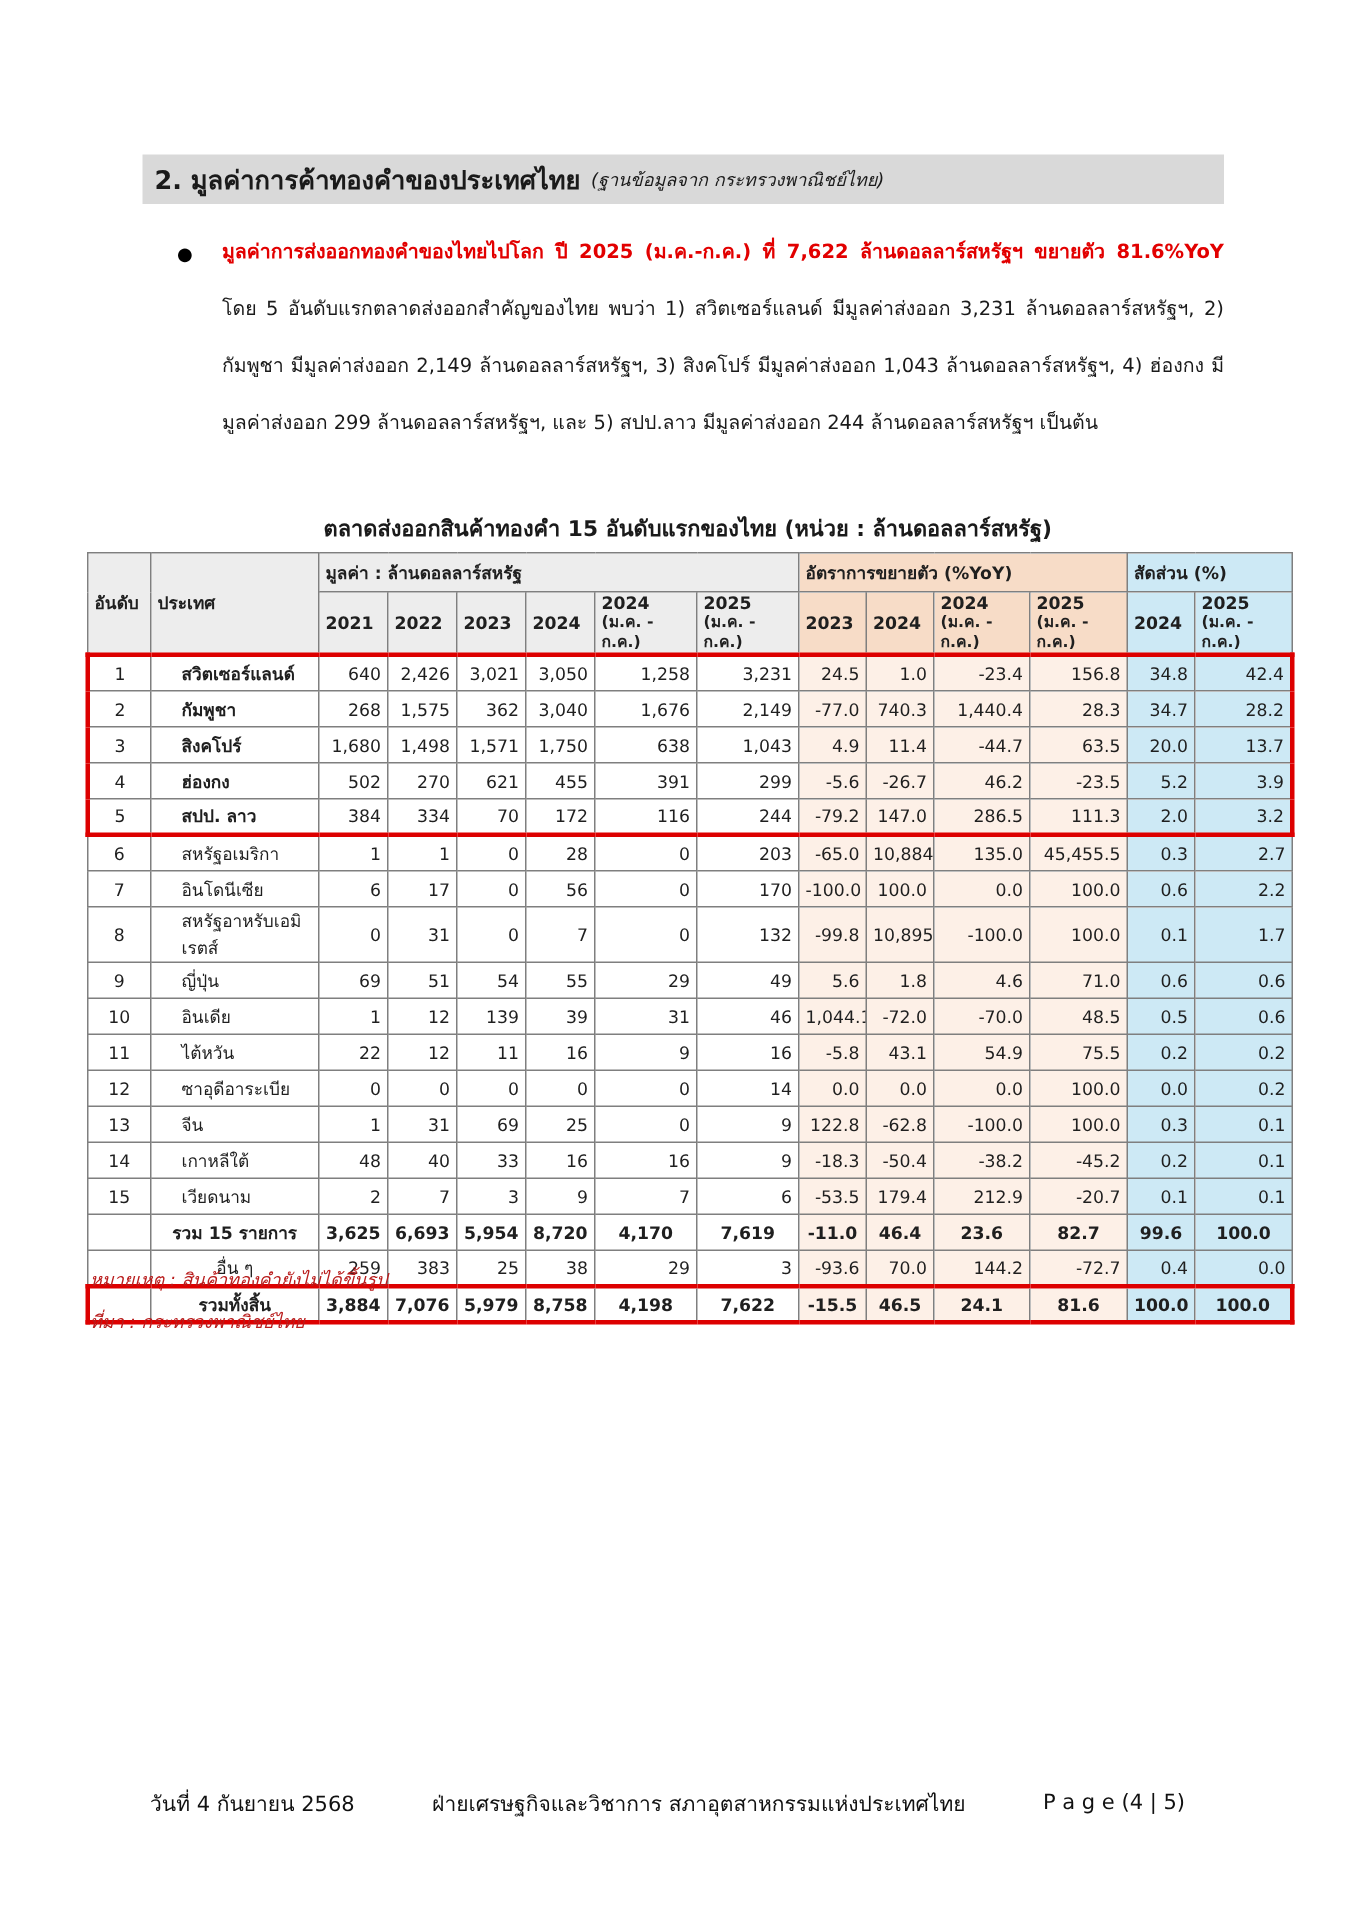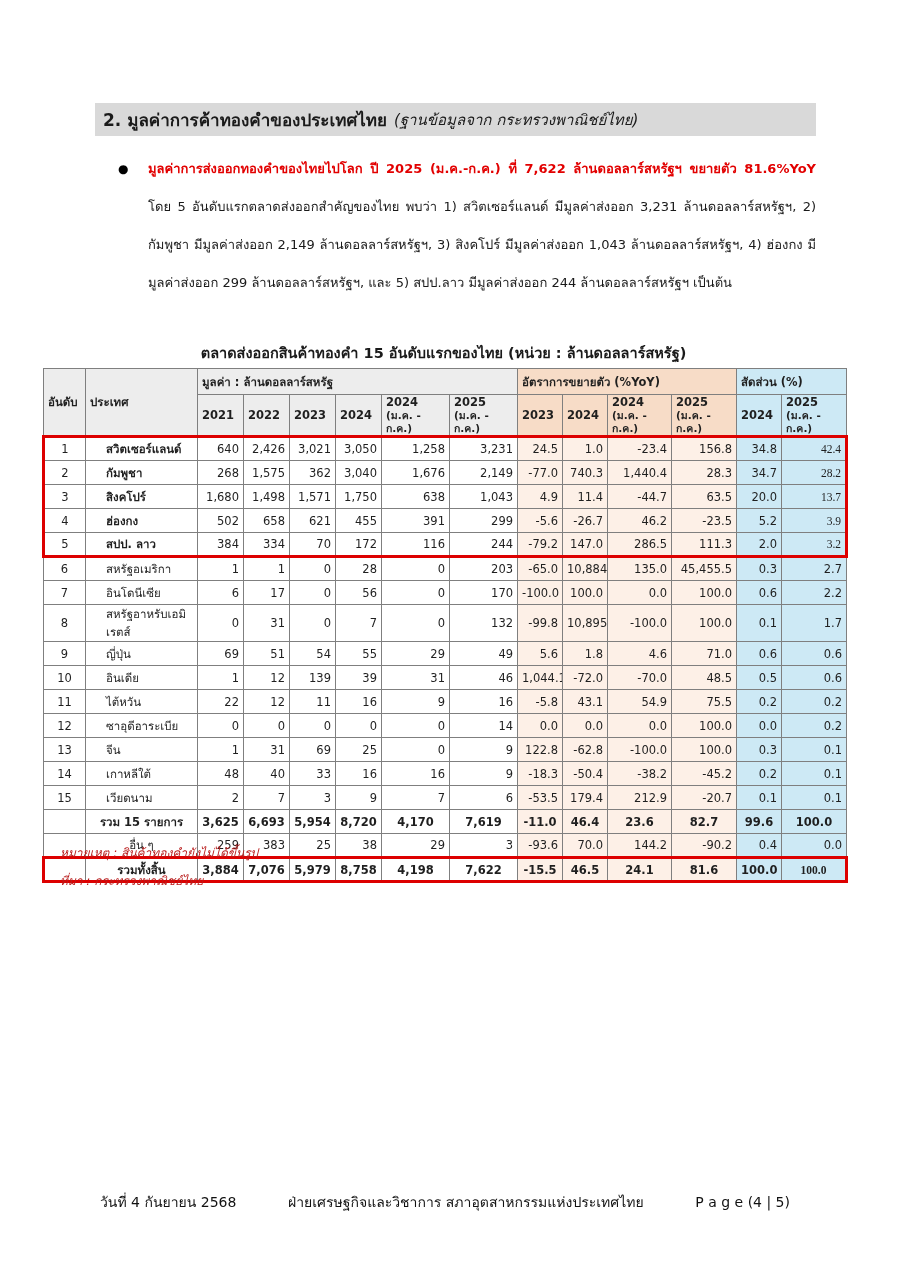--- a/index.html
+++ b/index.html
@@ -24,37 +24,37 @@
   .page{position:relative;width:905px;height:1280px;overflow:hidden;background:#fff;}
 
   
   .section-heading{
     position:absolute;left:95px;top:103px;width:721px;height:33px;
     background:var(--heading-bg);
     display:flex;align-items:center;padding:0 8px;
     font-size:17px;white-space:nowrap;
   }
   .section-heading .h-main{font-weight:bold;}
-  .section-heading .h-sub{font-style:italic;font-weight:normal;margin-left:7px;font-size:15px;}
+  .section-heading .h-sub{font-style:italic;font-weight:normal;margin-left:7px;font-size:12px;}
 
   
   .bullet-block{
     position:absolute;left:118px;top:150px;width:698px;
     display:flex;align-items:flex-start;
   }
   .bullet-dot{
     flex:0 0 30px;font-size:12px;line-height:38px;color:#000;
   }
   .bullet-text{
     flex:1;font-size:13px;line-height:38px;text-align:justify;margin:0;
   }
   .bullet-text .hl{color:var(--red);font-weight:bold;}
 
   
-  .table-wrap{position:absolute;left:42px;top:342px;width:803px;}
+  .table-wrap{position:absolute;left:57px;top:342px;width:803px;}
   .table-title{
     text-align:center;font-weight:bold;font-size:14.5px;line-height:22px;margin-bottom:4px;
   }
   table{border-collapse:collapse;table-layout:fixed;width:803px;font-size:11.5px;color:#1f1f1f;}
   th,td{border:1px solid var(--grid);padding:0 4px;overflow:hidden;}
   thead th{font-weight:bold;text-align:left;}
   tr.group-row th{height:26px;}
   tr.sub-row th{height:40px;}
   th.base-h{background:var(--gray-hd);}
   th.g-val{background:var(--gray-hd);}
@@ -66,21 +66,21 @@
   td.country{text-align:left;padding-left:20px;}
   td.num{text-align:right;}
   td.growth{background:var(--growth-cell);}
   td.share{background:var(--share-cell);}
   tr.top5 td.country{font-weight:bold;}
   tr.bold td{font-weight:bold;text-align:center;}
   td.sum-label{text-align:center;}
   .rb-t{border-top:3px solid var(--redbox);}
   .rb-b{border-bottom:3px solid var(--redbox);}
   .rb-l{border-left:3px solid var(--redbox);}
-  .rb-r{border-right:3px solid var(--redbox);font-family:Liberation Serif, serif;}
+  .rb-r{border-right:3px solid var(--redbox);}
 
   
   .notes{position:absolute;left:60px;top:839px;font-size:12px;font-style:italic;color:#b91c1c;}
   .notes div{line-height:28px;}
 
   
   .footer{
     position:absolute;left:0;top:1190px;width:905px;height:24px;
     display:flex;align-items:center;justify-content:space-between;
     padding:0 115px 0 100px;font-size:14px;color:#111;
@@ -219,21 +219,21 @@
             <td class="num growth">11.4</td>
             <td class="num growth">-44.7</td>
             <td class="num growth">63.5</td>
             <td class="num share">20.0</td>
             <td class="num share rb-r">13.7</td>
           </tr>
           <tr class="top5">
             <td class="rank rb-l">4</td>
             <td class="country">ฮ่องกง</td>
             <td class="num">502</td>
-            <td class="num">658</td>
+            <td class="num">270</td>
             <td class="num">621</td>
             <td class="num">455</td>
             <td class="num">391</td>
             <td class="num">299</td>
             <td class="num growth">-5.6</td>
             <td class="num growth">-26.7</td>
             <td class="num growth">46.2</td>
             <td class="num growth">-23.5</td>
             <td class="num share">5.2</td>
             <td class="num share rb-r">3.9</td>
@@ -435,21 +435,21 @@
             <td class="sum-label">อื่น ๆ</td>
             <td class="num">259</td>
             <td class="num">383</td>
             <td class="num">25</td>
             <td class="num">38</td>
             <td class="num">29</td>
             <td class="num">3</td>
             <td class="num growth">-93.6</td>
             <td class="num growth">70.0</td>
             <td class="num growth">144.2</td>
-            <td class="num growth">-90.2</td>
+            <td class="num growth">-72.7</td>
             <td class="num share">0.4</td>
             <td class="num share">0.0</td>
           </tr>
           <tr class="bold">
             <td class="rank rb-t rb-b rb-l"></td>
             <td class="sum-label rb-t rb-b">รวมทั้งสิ้น</td>
             <td class="num rb-t rb-b">3,884</td>
             <td class="num rb-t rb-b">7,076</td>
             <td class="num rb-t rb-b">5,979</td>
             <td class="num rb-t rb-b">8,758</td>

